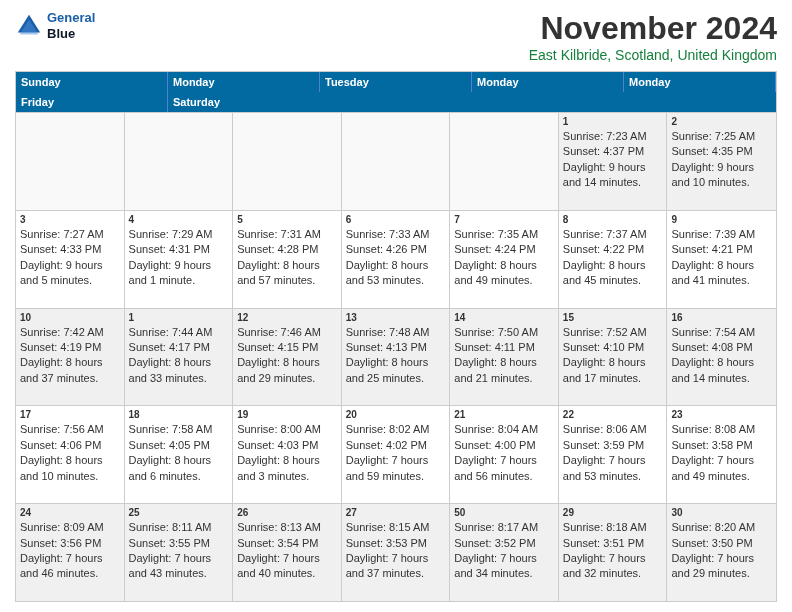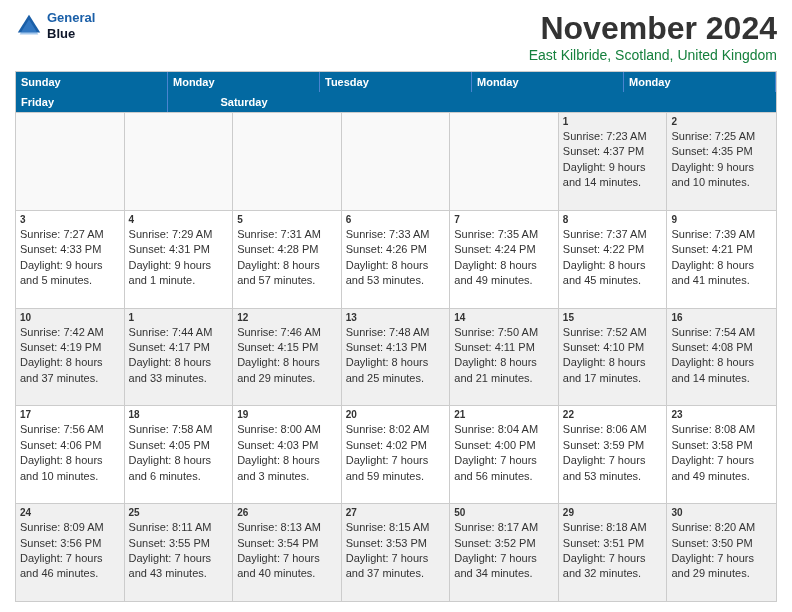--- a/index.html
+++ b/index.html
@@ -66,21 +66,21 @@
       background: #0369a1;
     }
     .cal-header-cell {
       color: #fff;
       font-size: 11px;
       font-weight: bold;
       padding: 4px 5px;
       text-align: left;
       border-right: 1px solid #4a84d0;
     }
-    .cal-header-cell:last-child { border-right: none; text-align: center; }
+    .cal-header-cell:last-child { border-right: none; }
     .cal-body {
       flex: 1;
       display: grid;
       grid-template-rows: repeat(5, 1fr);
     }
     .cal-row {
       display: grid;
       grid-template-columns: repeat(7, 1fr);
       border-top: 1px solid #ccc;
     }

